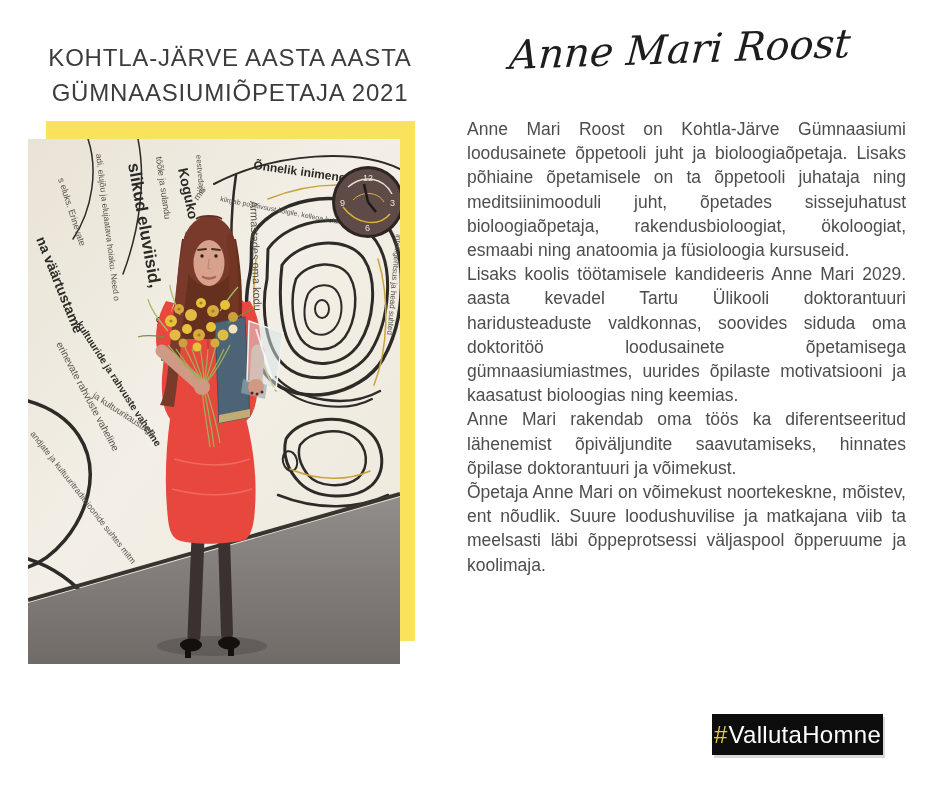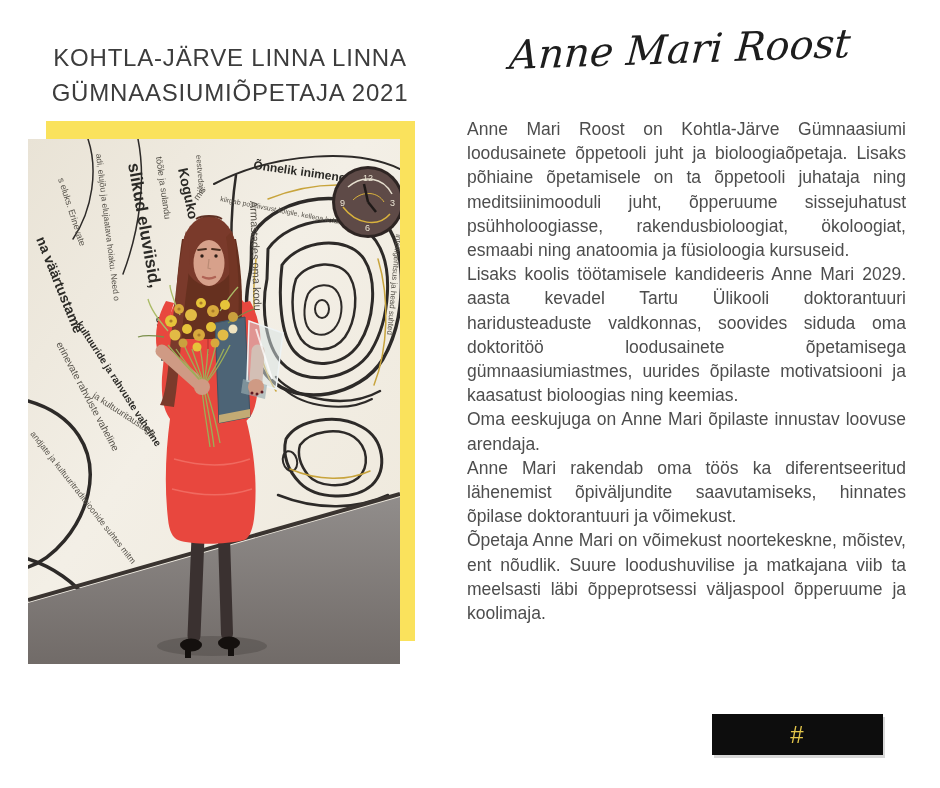--- a/index.html
+++ b/index.html
@@ -39,21 +39,21 @@
   }
   .badge .hash{color:#e3c64b;margin-right:1px;}
   .wt{fill:#56524a;font-family:"Liberation Sans",sans-serif;}
   .wtb{fill:#2b2a26;font-weight:bold;font-family:"Liberation Sans",sans-serif;}
   .cnum{fill:#ece5d4;font-family:"Liberation Sans",sans-serif;font-size:9px;}
 </style>
 </head>
 <body>
 
 <div class="title">
-  <div>KOHTLA-JÄRVE LINNA LINNA</div>
+  <div>KOHTLA-JÄRVE AASTA AASTA</div>
   <div>GÜMNAASIUMIÕPETAJA 2021</div>
 </div>
 
 <div class="signature">Anne Mari Roost</div>
 
 <div class="accent"></div>
 
 <div class="photo">
 <svg width="372" height="525" viewBox="0 0 372 525" xmlns="http://www.w3.org/2000/svg">
   <defs>
@@ -232,22 +232,22 @@
     <circle cx="174" cy="248" r="8" fill="#cf9a84"></circle>
     <circle cx="228" cy="248" r="8" fill="#cf9a84"></circle>
     <circle cx="224" cy="254" r="1.5" fill="#5e1b24"></circle>
     <circle cx="229" cy="255" r="1.5" fill="#5e1b24"></circle>
     <circle cx="234" cy="253" r="1.5" fill="#5e1b24"></circle>
   </g>
 </svg>
 </div>
 
 <div class="bio">
-  <p>Anne Mari Roost on Kohtla-Järve Gümnaasiumi loodusainete õppetooli juht ja bioloogiaõpetaja. Lisaks põhiaine õpetamisele on ta õppetooli juhataja ning meditsiinimooduli juht, õpperuume sissejuhatust psühholoogiasse, rakendusbioloogiat, ökoloogiat, esmaabi ning anatoomia ja füsioloogia kursuseid.</p>
+  <p>Anne Mari Roost on Kohtla-Järve Gümnaasiumi loodusainete õppetooli juht ja bioloogiaõpetaja. Lisaks põhiaine õpetamisele on ta õppetooli juhataja ning meditsiinimooduli juht, õpetades sissejuhatust bioloogiaõpetaja, rakendusbioloogiat, ökoloogiat, esmaabi ning anatoomia ja füsioloogia kursuseid.</p>
   <p>Lisaks koolis töötamisele kandideeris Anne Mari 2029. aasta kevadel Tartu Ülikooli doktorantuuri haridusteaduste valdkonnas, soovides siduda oma doktoritöö loodusainete õpetamisega gümnaasiumiastmes, uurides õpilaste motivatsiooni ja kaasatust bioloogias ning keemias.</p>
-  <p>Oma eeskujuga on Anne Mari õpilaste innustav loovuse arendaja.</p>
   <p>Anne Mari rakendab oma töös ka diferentseeritud lähenemist õpiväljundite saavutamiseks, hinnates õpilase doktorantuuri ja võimekust.</p>
   <p>Õpetaja Anne Mari on võimekust noortekeskne, mõistev, ent nõudlik. Suure loodushuvilise ja matkajana viib ta meelsasti läbi õppeprotsessi väljaspool õpperuume ja koolimaja.</p>
 </div>
 
 <div class="badge">
   <span class="hash">#</span>
+  <span>VallutaHomne</span>
 </div>
 
 </body></html>

